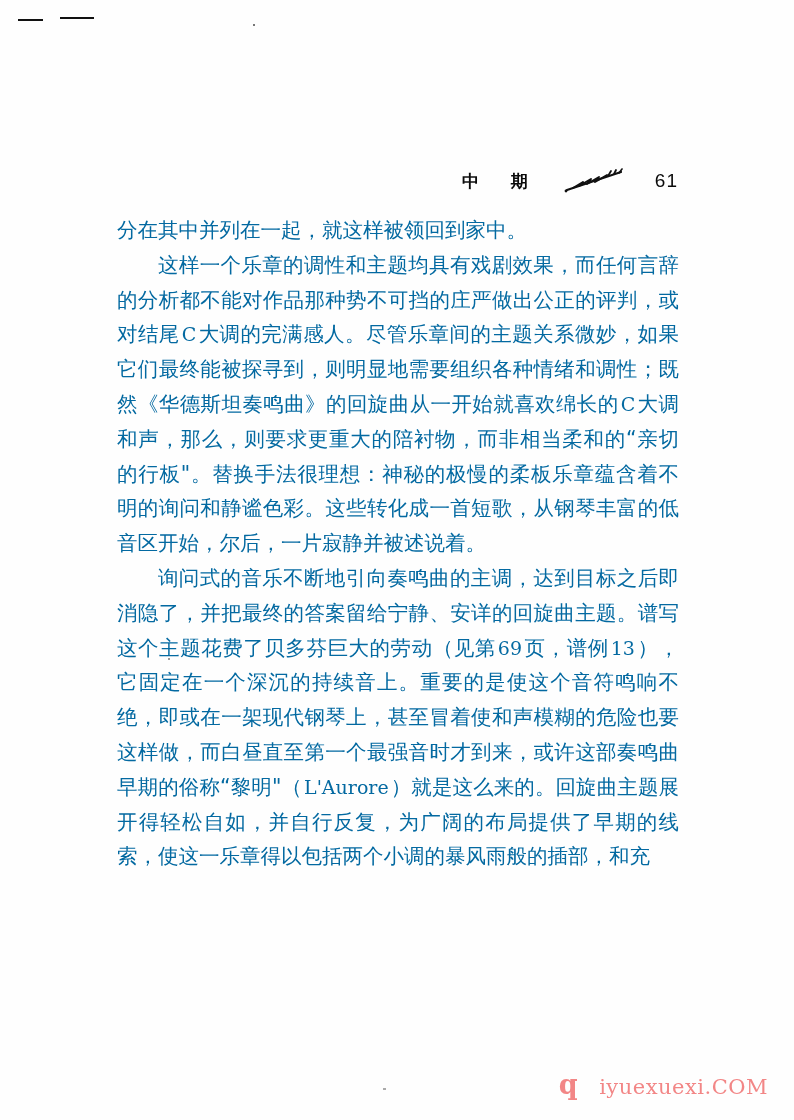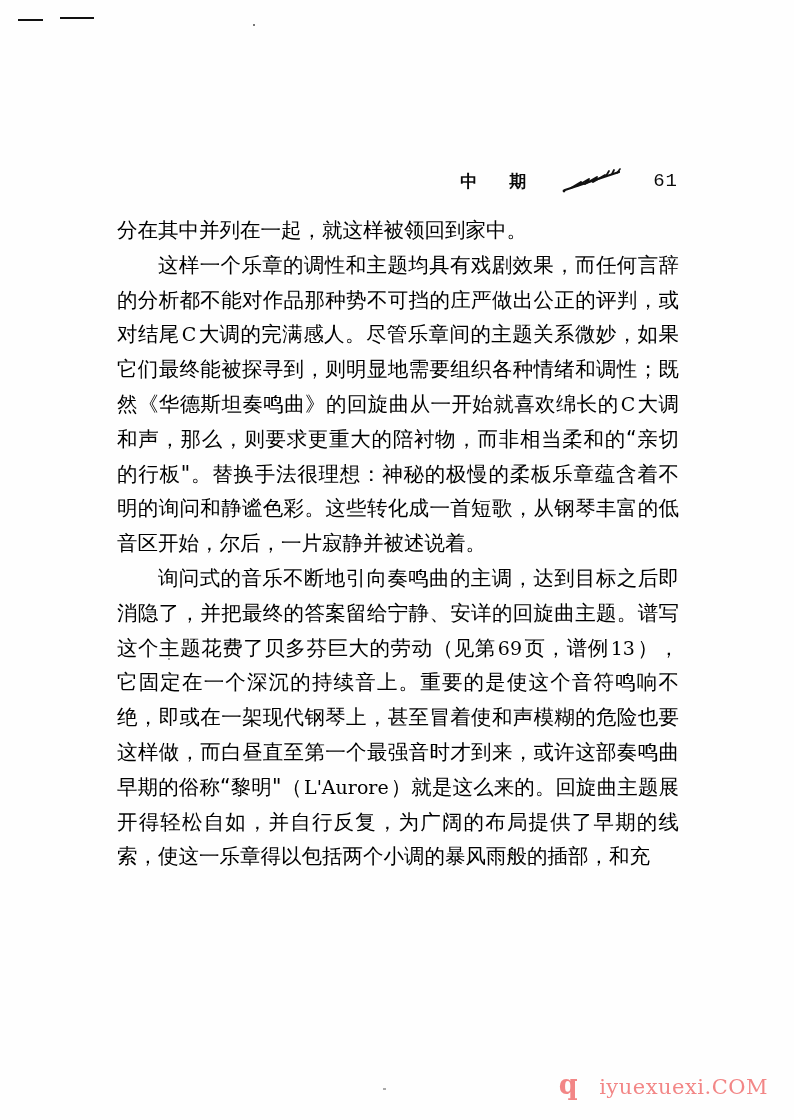--- a/index.html
+++ b/index.html
@@ -77,36 +77,36 @@
   .head-scribble {
     width: 66px;
     height: 26px;
     position: relative;
     margin-left: 6px;
     margin-right: 14px;
     overflow: hidden;
   }
   .head-scribble svg { display: block; }
   .head-pageno {
-    font-family: Liberation Mono, monospace;
+    font-family: Liberation Sans, sans-serif;
     font-size: 19px;
     color: #0a0a0a;
     letter-spacing: 1px;
   }
 
   
   .body-text {
     position: absolute;
     left: 117px;
     top: 213px;
     width: 562px;
     font-family: "DejaVu Sans", sans-serif;
     font-size: 20.5px;
     line-height: 34.8px;
-    color: #000000;
+    color: #0369a1;
     text-align: justify;
     text-justify: inter-character;
     letter-spacing: 0px;
   }
   .para {
     margin: 0;
     text-align: justify;
     text-justify: inter-character;
     text-align-last: left;
   }

